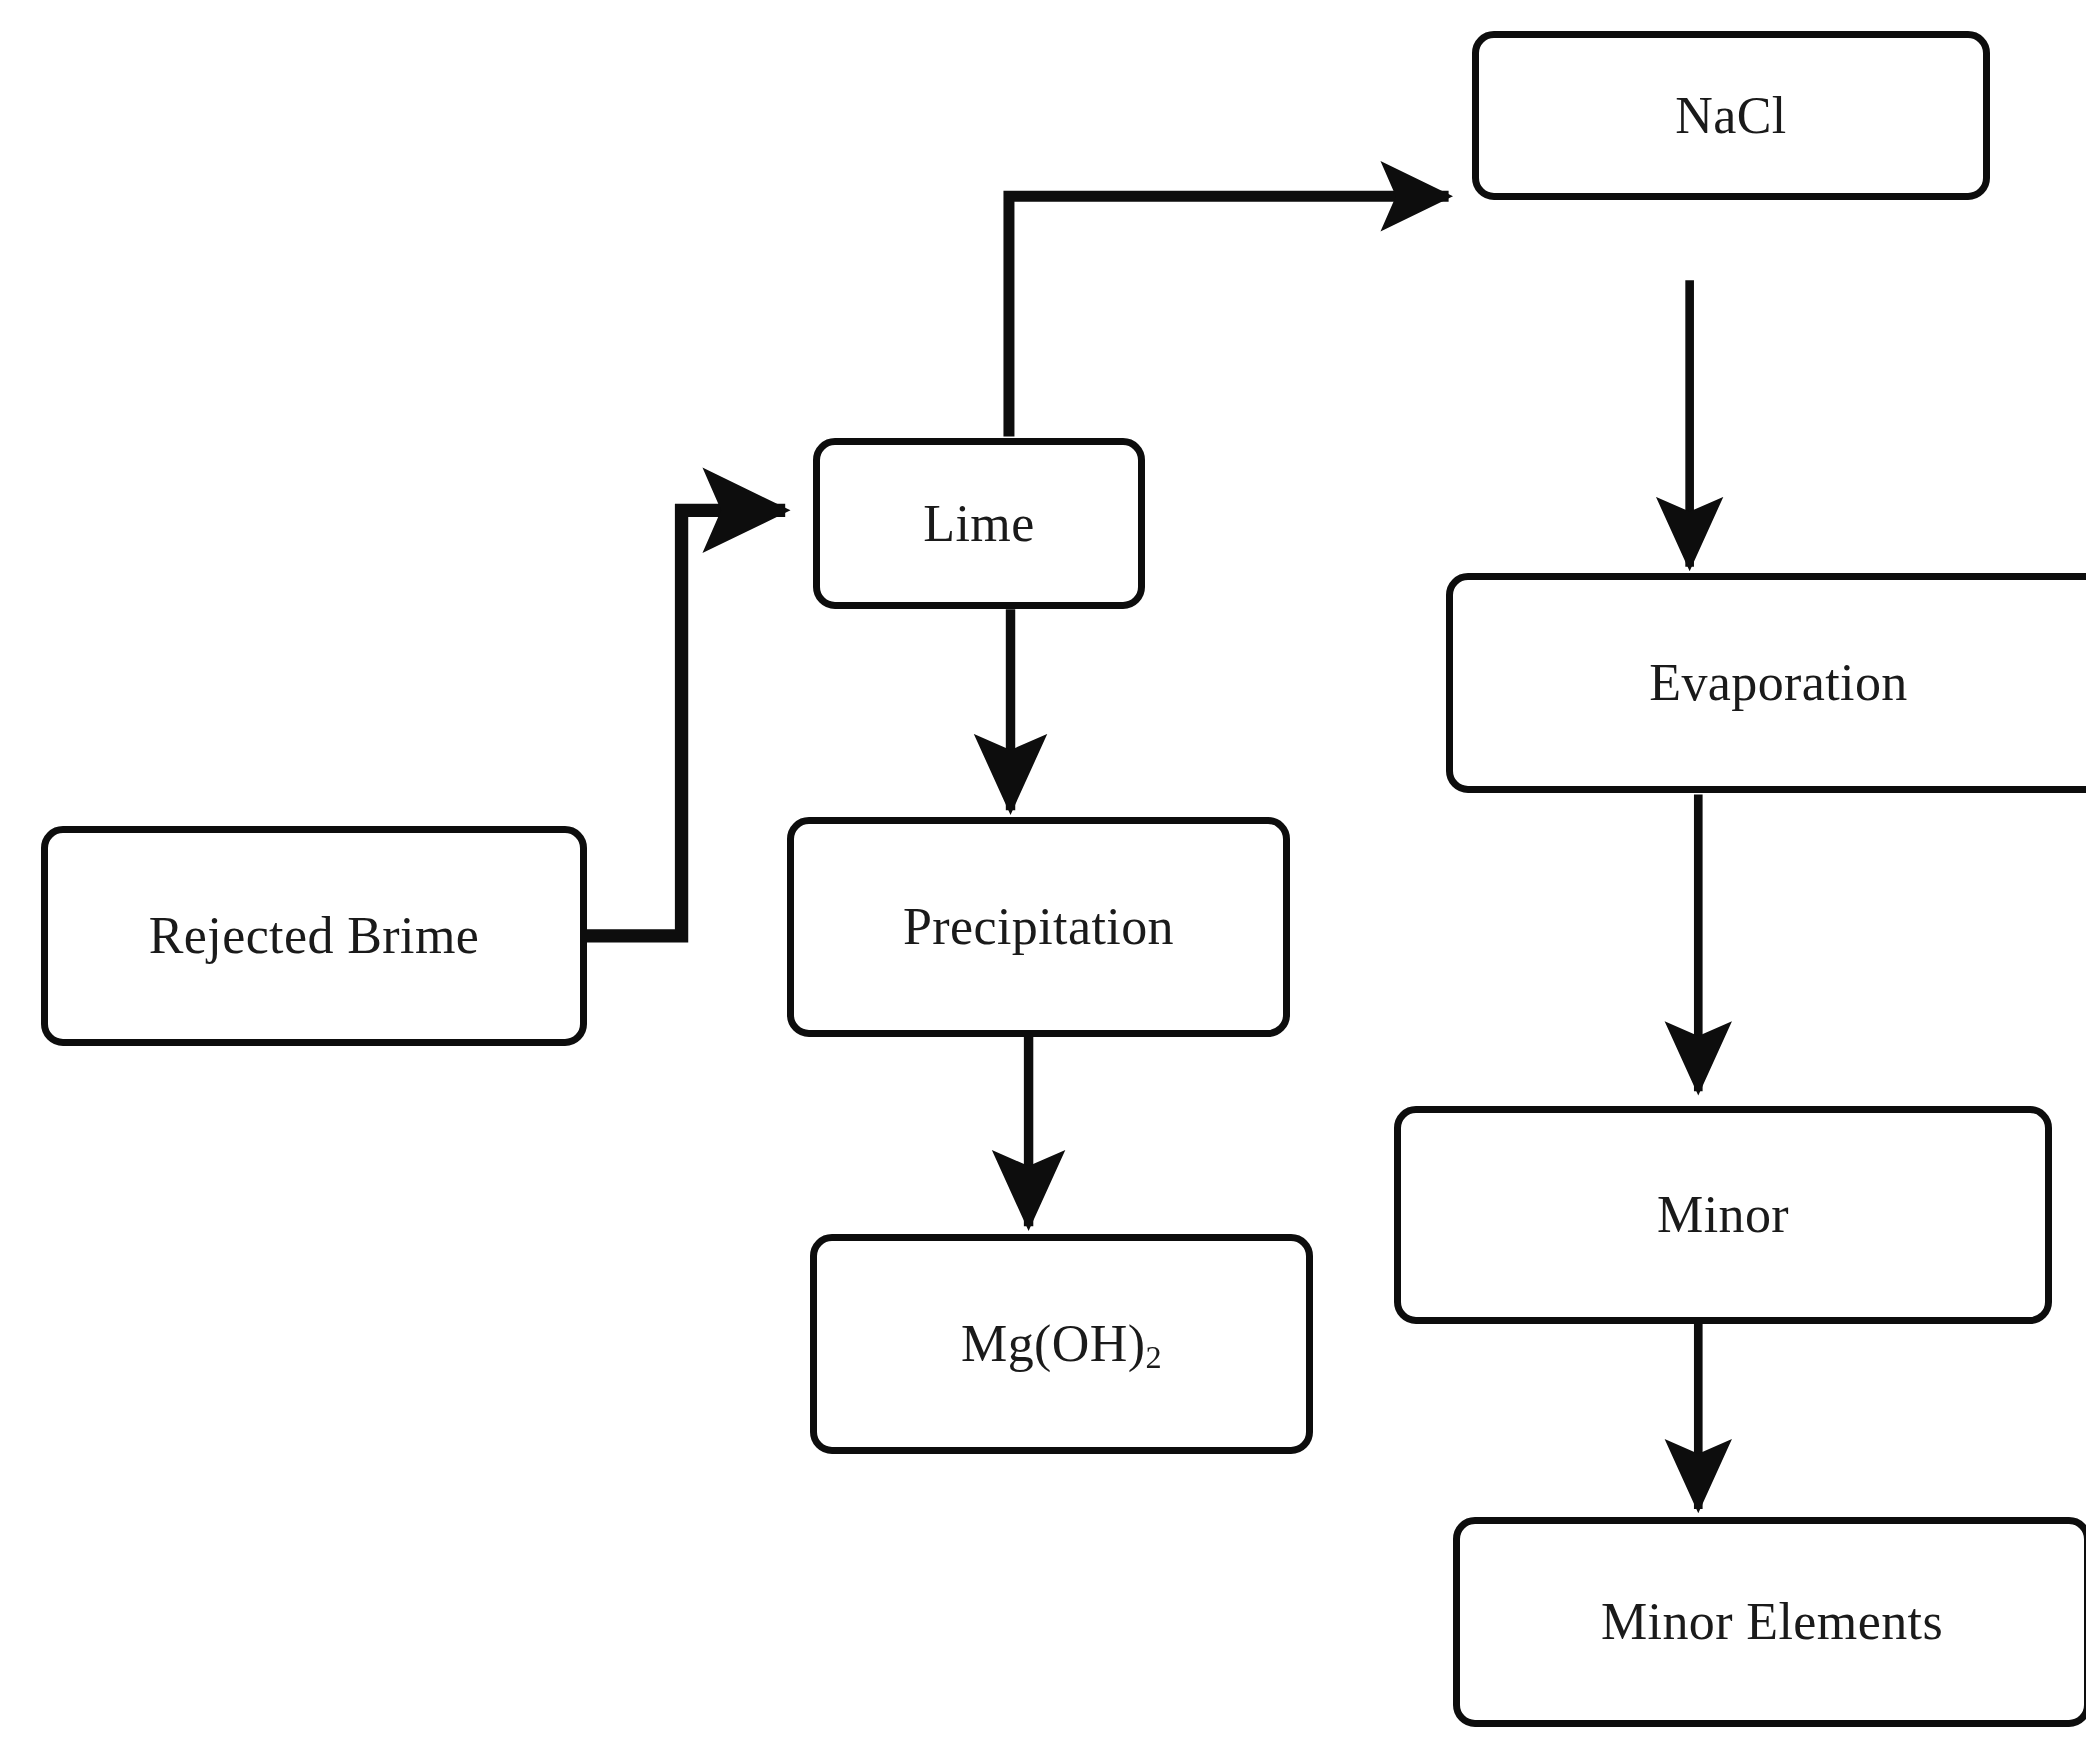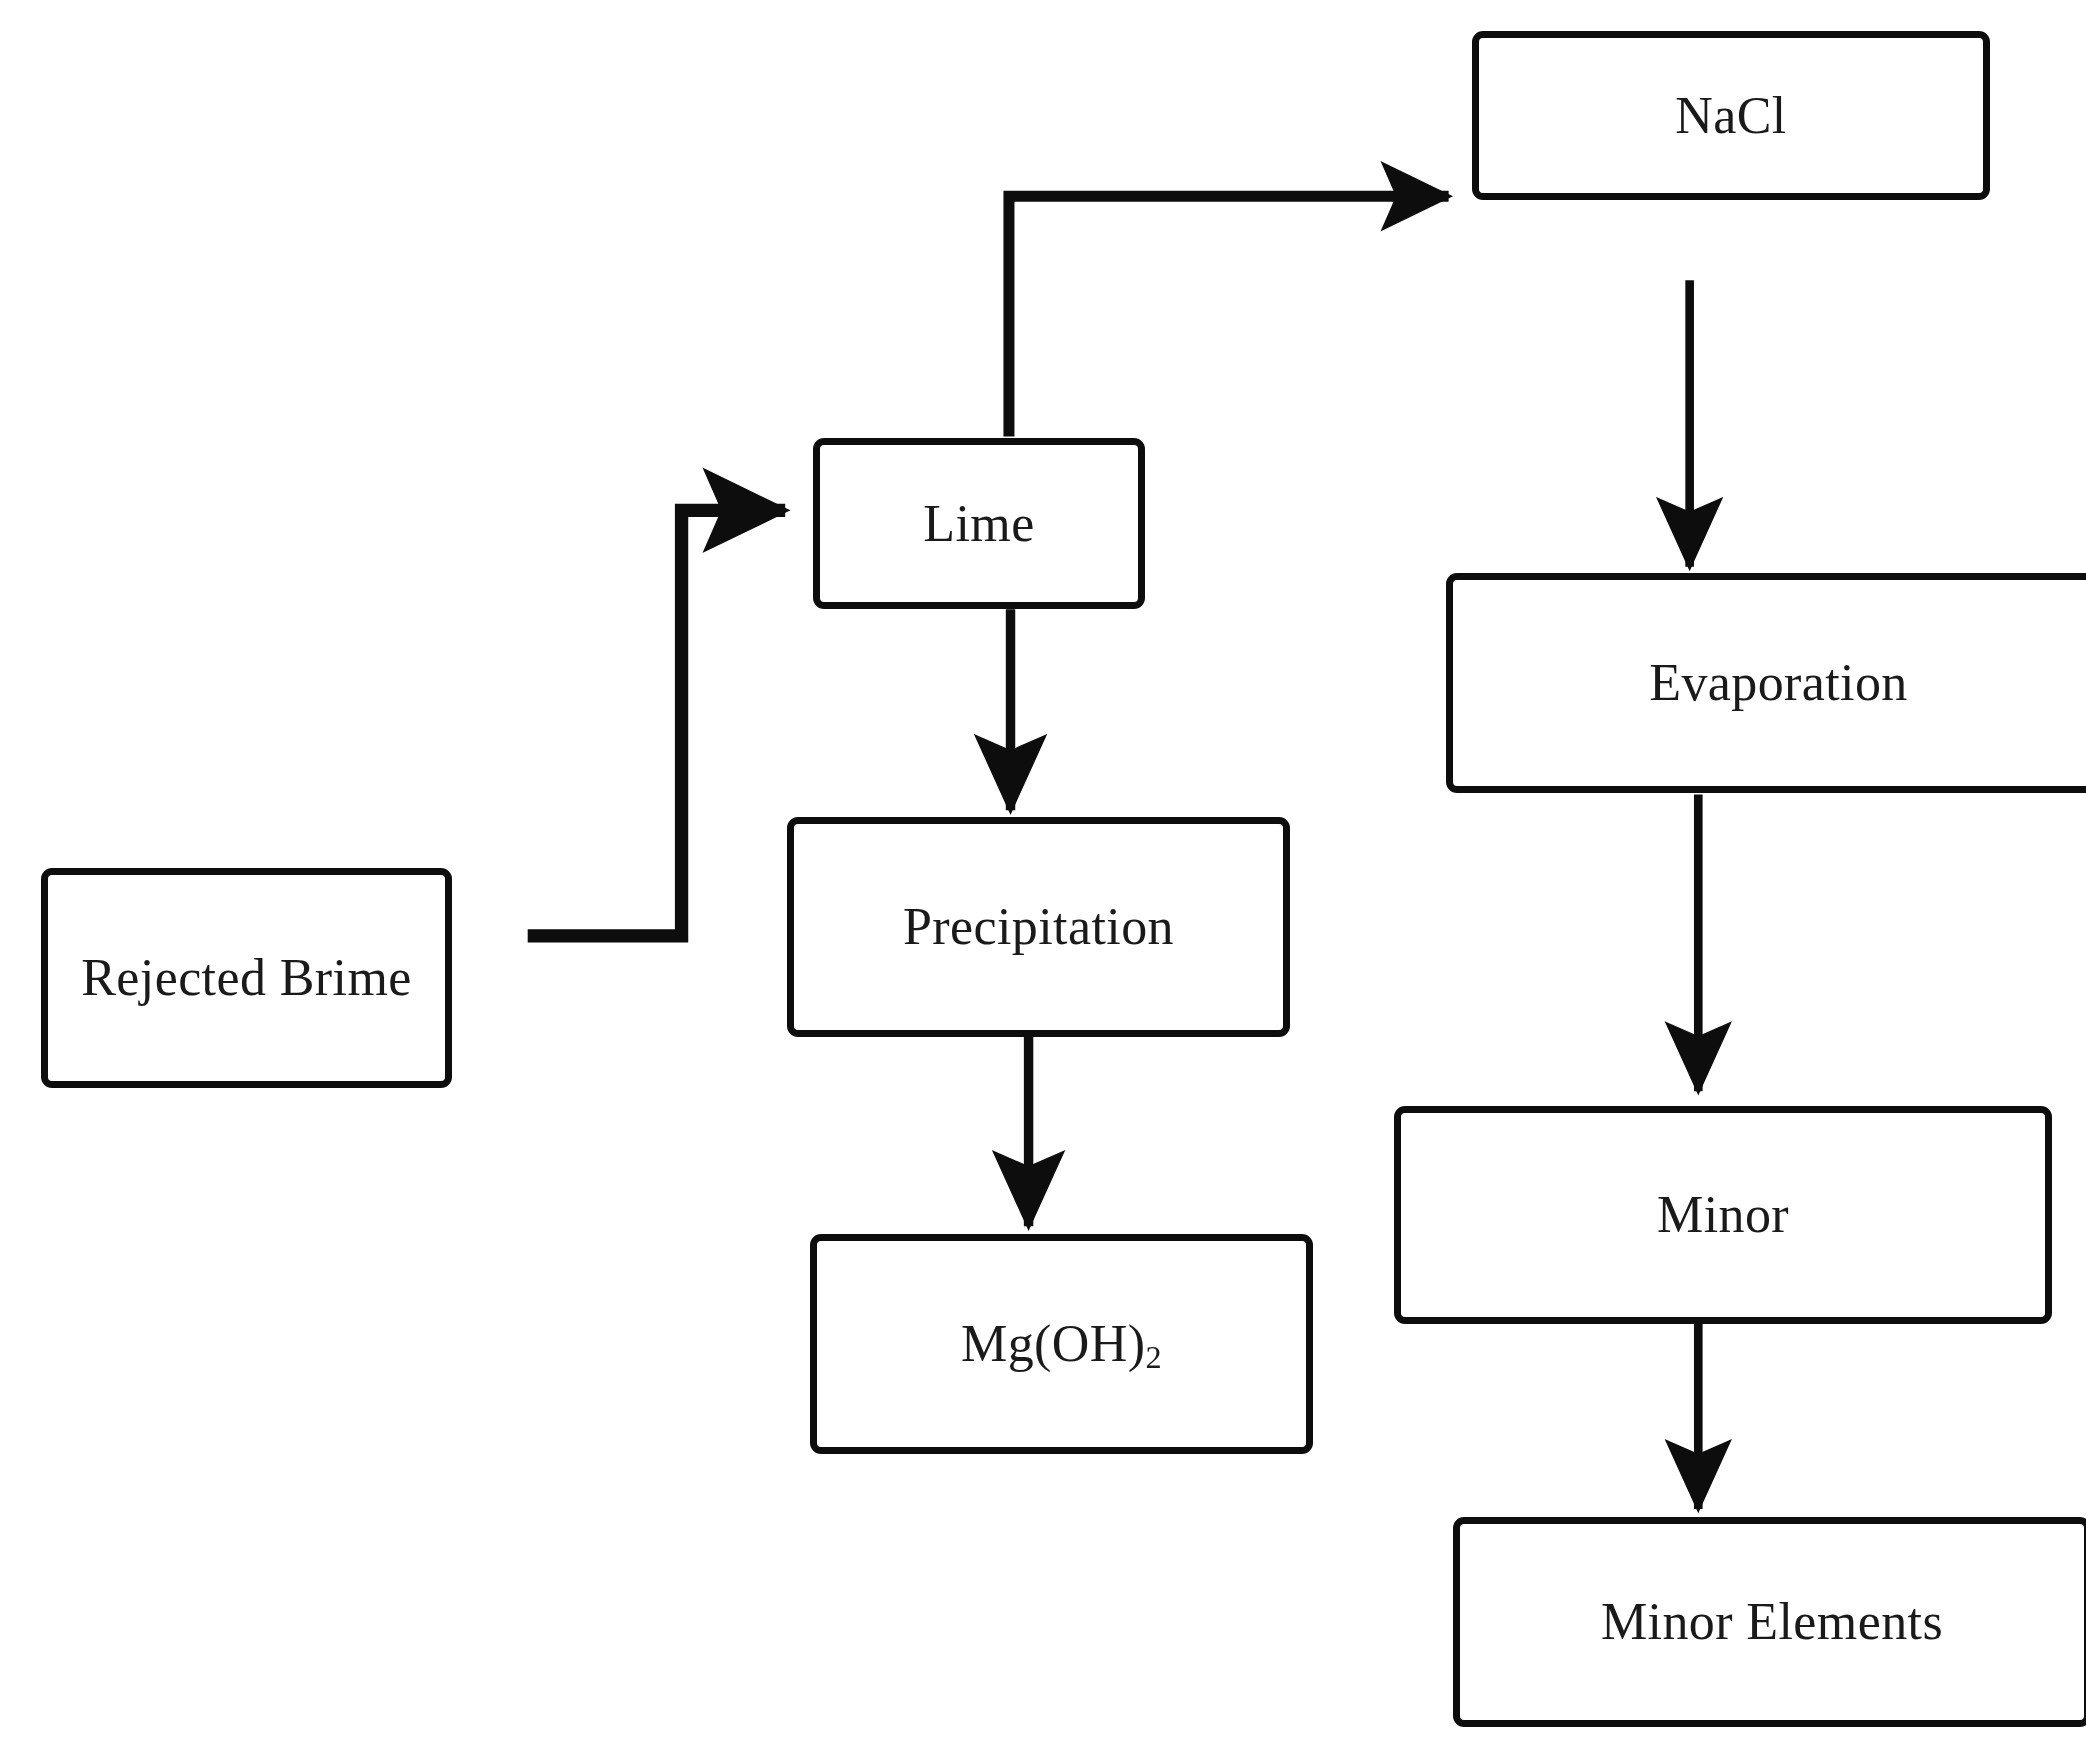--- a/index.html
+++ b/index.html
@@ -20,21 +20,21 @@
     top: 0;
     left: 0;
     width: 2087px;
     height: 1761px;
   }
   .node {
     position: absolute;
     box-sizing: border-box;
     background: #ffffff;
     border: 7px solid #0d0d0d;
-    border-radius: 11px;
+    border-radius: 22px;
     display: flex;
     align-items: center;
     justify-content: center;
     z-index: 5;
   }
   .node-label {
     font-family: "Liberation Serif", "DejaVu Serif", serif;
     font-size: 52px;
     color: #1a1a1a;
     letter-spacing: 0.4px;
@@ -94,21 +94,21 @@
   </svg>
 
   <div class="node" style="left:1472px; top:31px; width:518px; height:169px;">
     <span class="node-label">NaCl</span>
   </div>
 
   <div class="node" style="left:805px; top:438px; width:332px; height:171px;margin-left:8px;">
     <span class="node-label">Lime</span>
   </div>
 
-  <div class="node" style="left:41px; top:868px; width:411px; height:220px;">
+  <div class="node" style="left:41px; top:826px; width:546px; height:220px;">
     <span class="node-label">Rejected Brime</span>
   </div>
 
   <div class="node" style="left:787px; top:817px; width:503px; height:220px;">
     <span class="node-label">Precipitation</span>
   </div>
 
   <div class="node" style="left:1446px; top:573px; width:665px; height:220px;">
     <span class="node-label">Evaporation</span>
   </div>

